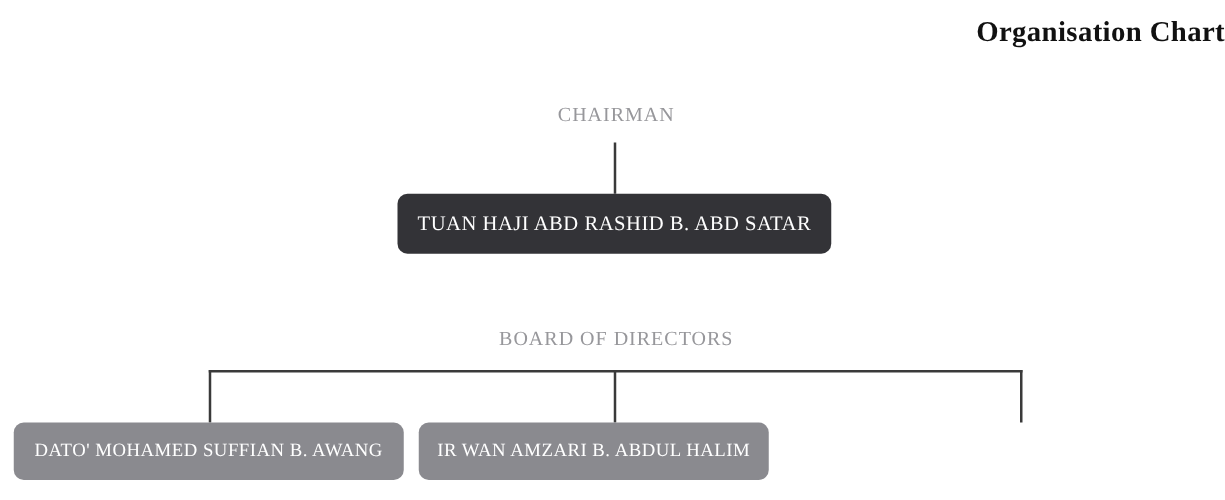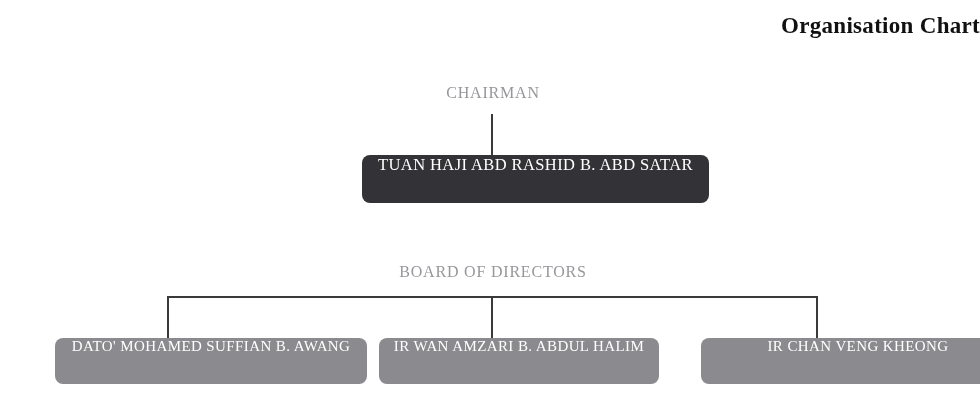--- a/index.html
+++ b/index.html
@@ -41,26 +41,26 @@
   .connector {
     position: absolute;
     background: var(--connector, #3a3a3a);
   }
   .v-line { width: 1.5px; }
   .h-line { height: 1.5px; }
 
   .node {
     position: absolute;
     display: flex;
+    align-items: center;
     justify-content: center;
     border-radius: 8px;
     color: var(--box_text, #ffffff);
     text-align: center;
     letter-spacing: 0.4px;
-    margin-left: 44px;
   }
   .node-chairman {
     left: 318px;
     top: 155px;
     width: 347px;
     height: 48px;
     background: var(--chairman_box_bg, #333337);
     font-size: 16.5px;
   }
   .node-member {
@@ -101,17 +101,14 @@
   <div class="connector v-line board-drop-0"></div>
   <div class="connector v-line board-drop-1"></div>
   <div class="connector v-line board-drop-2"></div>
 
   <div class="node node-member member-0">
     <span>DATO' MOHAMED SUFFIAN B. AWANG</span>
   </div>
   <div class="node node-member member-1">
     <span>IR WAN AMZARI B. ABDUL HALIM</span>
   </div>
-  <div class="node node-member member-2">
-    <span>IR CHAN VENG KHEONG</span>
-  </div>
 
 </div>
 
 </body></html>

